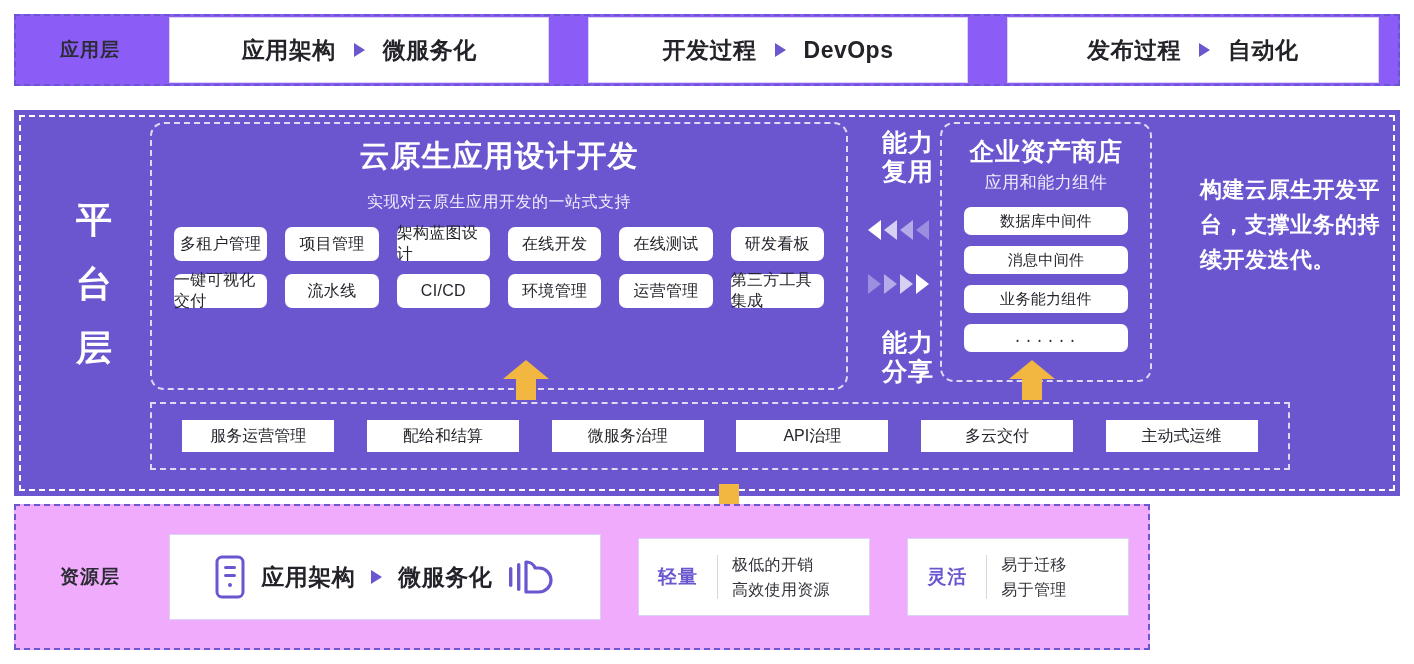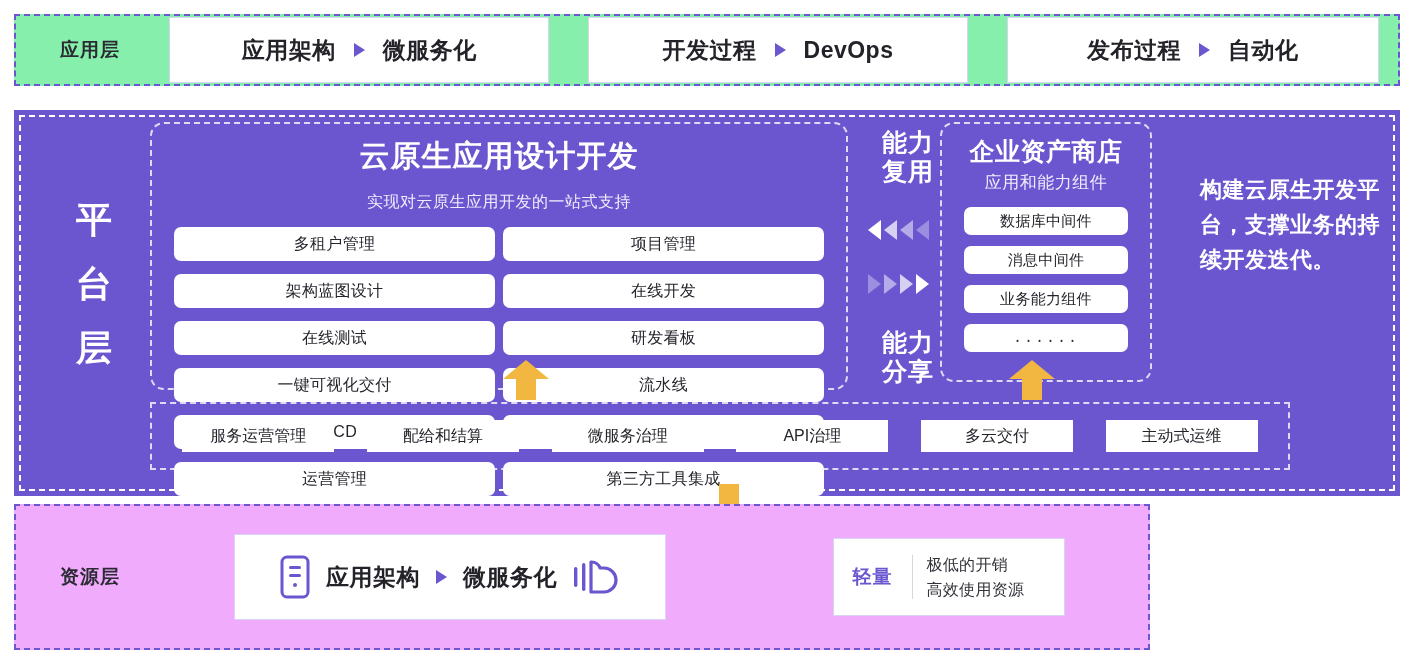--- a/index.html
+++ b/index.html
@@ -8,21 +8,21 @@
     background:#ffffff;
     font-family:"Liberation Sans","DejaVu Sans",sans-serif;
     overflow:hidden;
   }
   .canvas{position:relative;width:1414px;height:664px;background:#ffffff;box-sizing:border-box;}
 
   
   .app-layer{
     position:absolute;left:14px;top:14px;width:1386px;height:72px;
     box-sizing:border-box;
-    background:#86efac;
+    background:#8b5cf6;
     border:2px dashed #6b56d0;
     display:flex;align-items:center;
   }
   .layer-label{
     font-size:19px;font-weight:bold;color:#2b2b33;letter-spacing:1px;
     text-align:center;flex:0 0 auto;
   }
   .app-label{width:120px;margin-left:14px;}
   .app-cards{flex:1 1 auto;display:flex;align-items:center;justify-content:space-around;height:100%;}
   .app-card{
@@ -60,22 +60,22 @@
     border:2px dashed rgba(255,255,255,.78);border-radius:14px;box-sizing:border-box;
   }
   .dev-title{
     text-align:center;color:#ffffff;font-size:30px;font-weight:bold;
     margin-top:12px;letter-spacing:1px;
   }
   .dev-sub{
     text-align:center;color:#f0ecfb;font-size:16px;margin-top:15px;letter-spacing:.5px;
   }
   .chip-grid{
-    display:grid;grid-template-columns:repeat(2,1fr);
-    gap:13px 8px;padding:14px 22px 0 22px;
+    display:grid;grid-template-columns:repeat(6,1fr);
+    gap:13px 18px;padding:14px 22px 0 22px;
   }
   .chip{
     background:#ffffff;border-radius:7px;height:34px;
     display:flex;align-items:center;justify-content:center;
     font-size:16px;color:#24242c;letter-spacing:.3px;
   }
 
   
   .cap-col{
     position:absolute;left:838px;top:18px;width:92px;height:258px;
@@ -319,17 +319,25 @@
       <div class="feat-card f1">
         <div class="feat-key">轻量</div>
         <div class="feat-div"></div>
         <div class="feat-val">
           <div>极低的开销</div>
           <div>高效使用资源</div>
         </div>
       </div>
 
 
+      <div class="feat-card f3">
+        <div class="feat-key">灵活</div>
+        <div class="feat-div"></div>
+        <div class="feat-val">
+          <div>易于迁移</div>
+          <div>易于管理</div>
+        </div>
+      </div>
 
     </div>
   </div>
 
 </div>
 
 </body></html>

